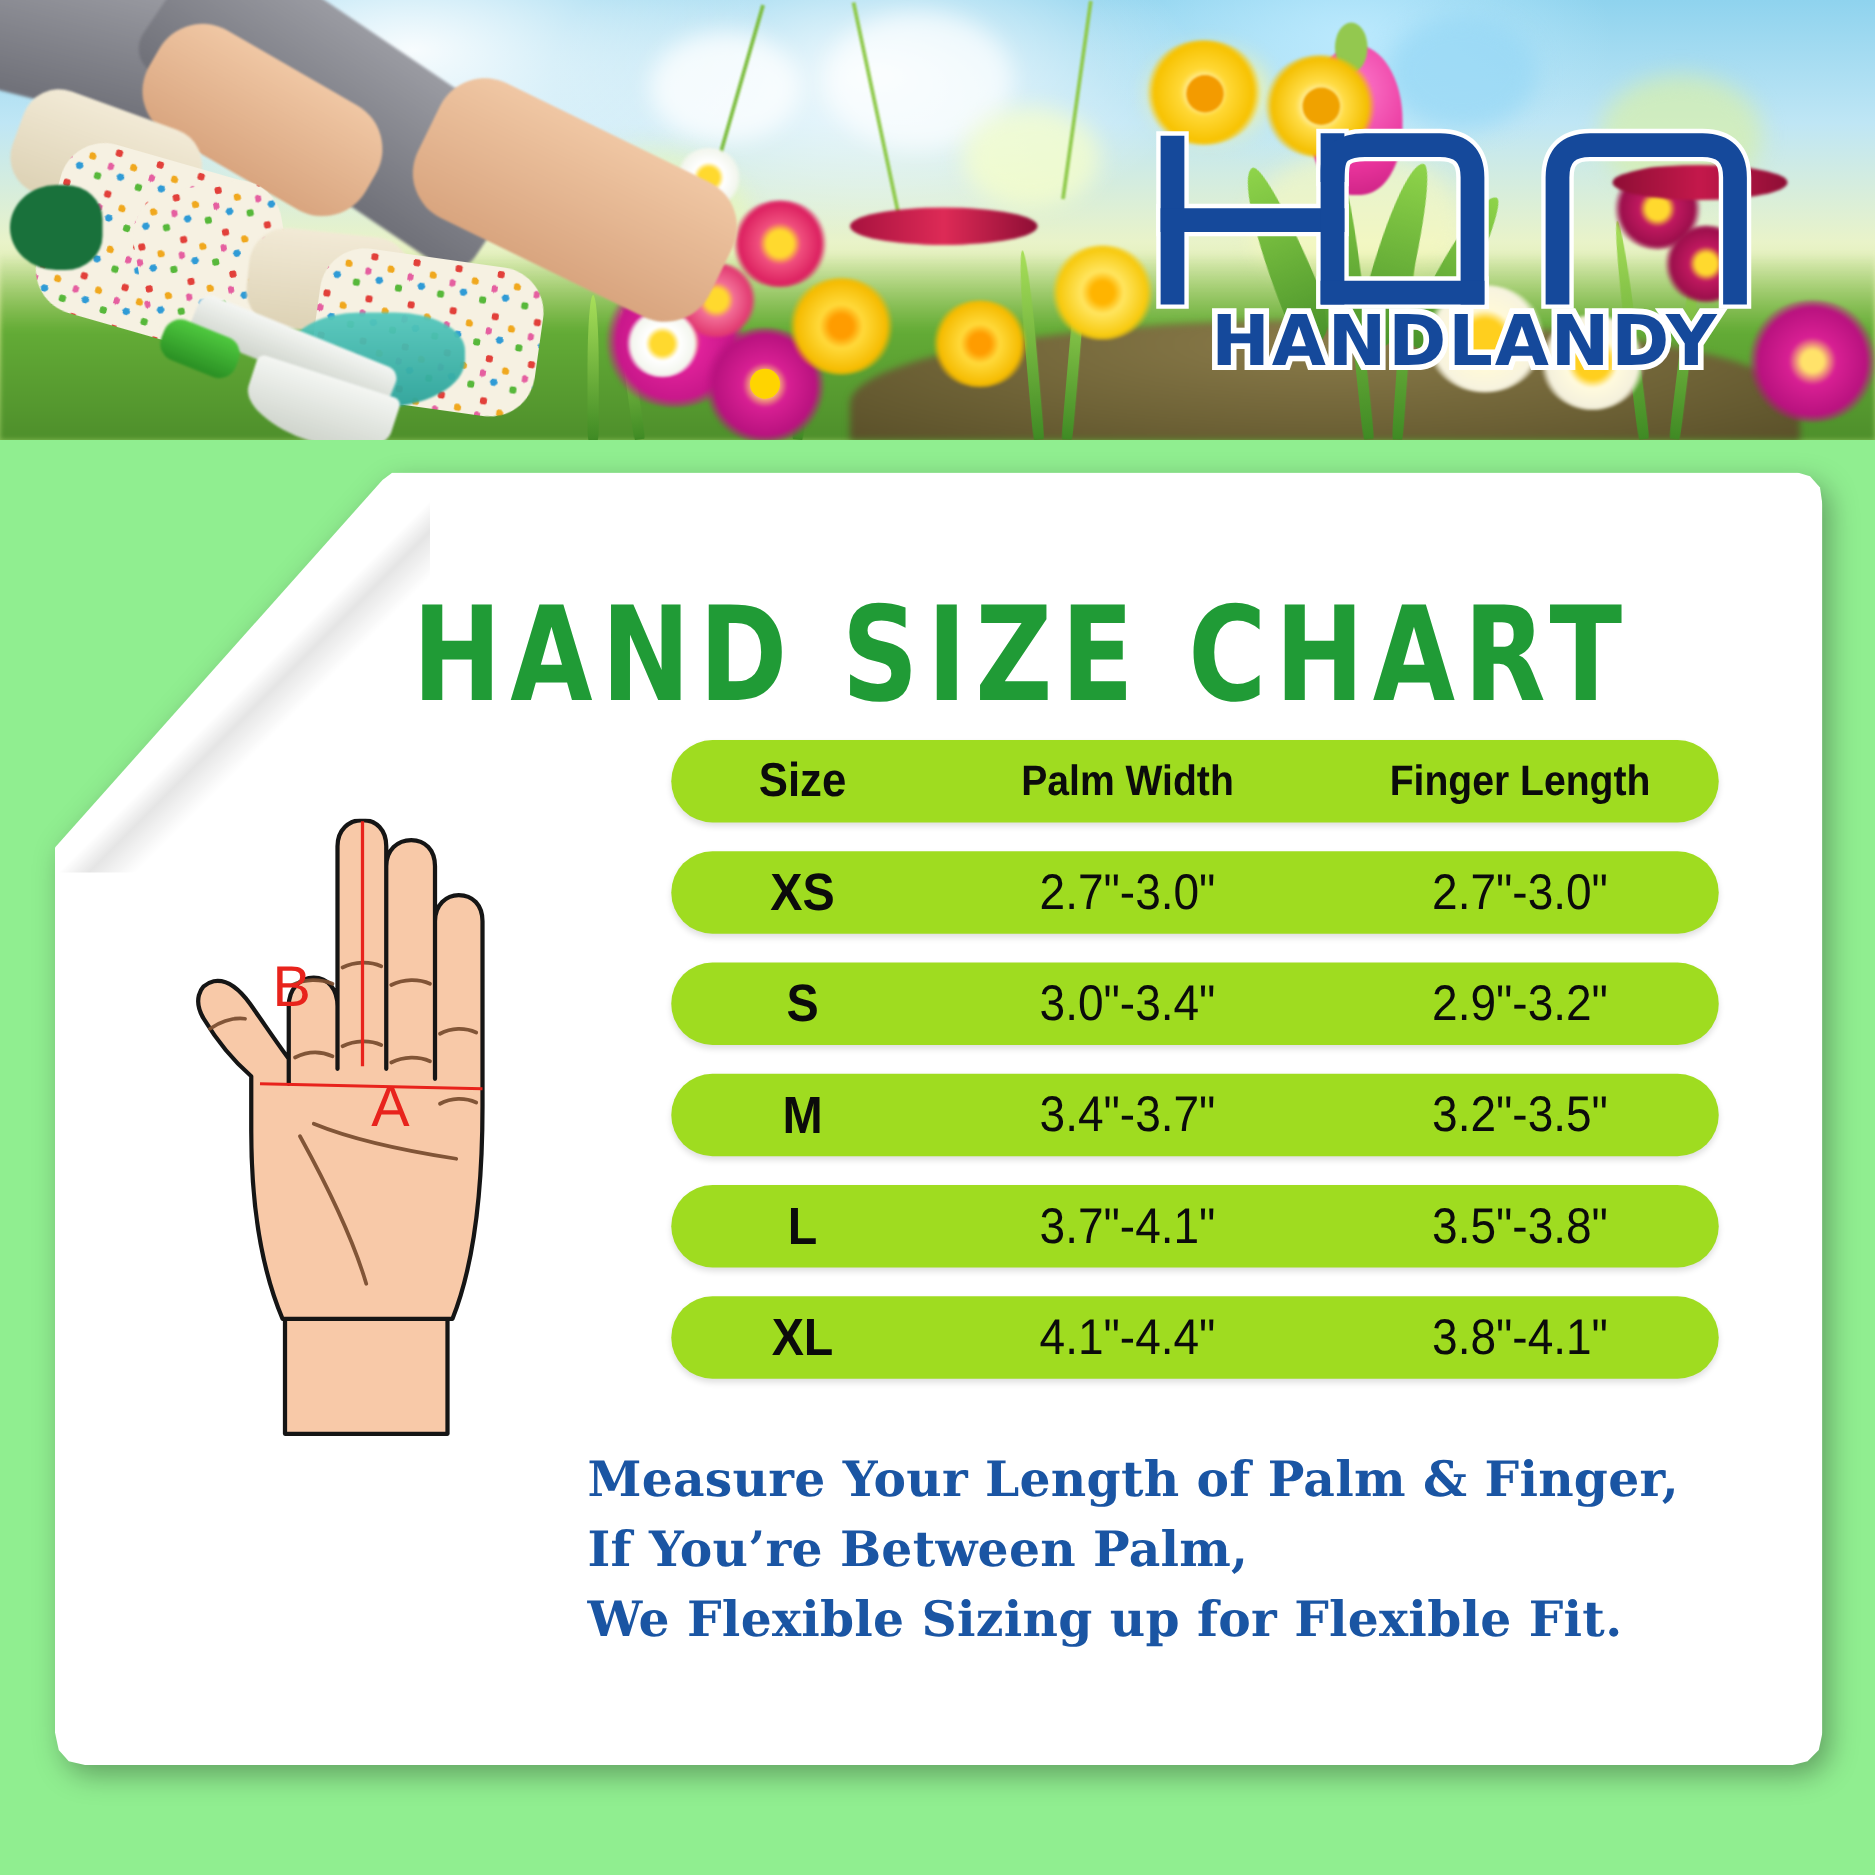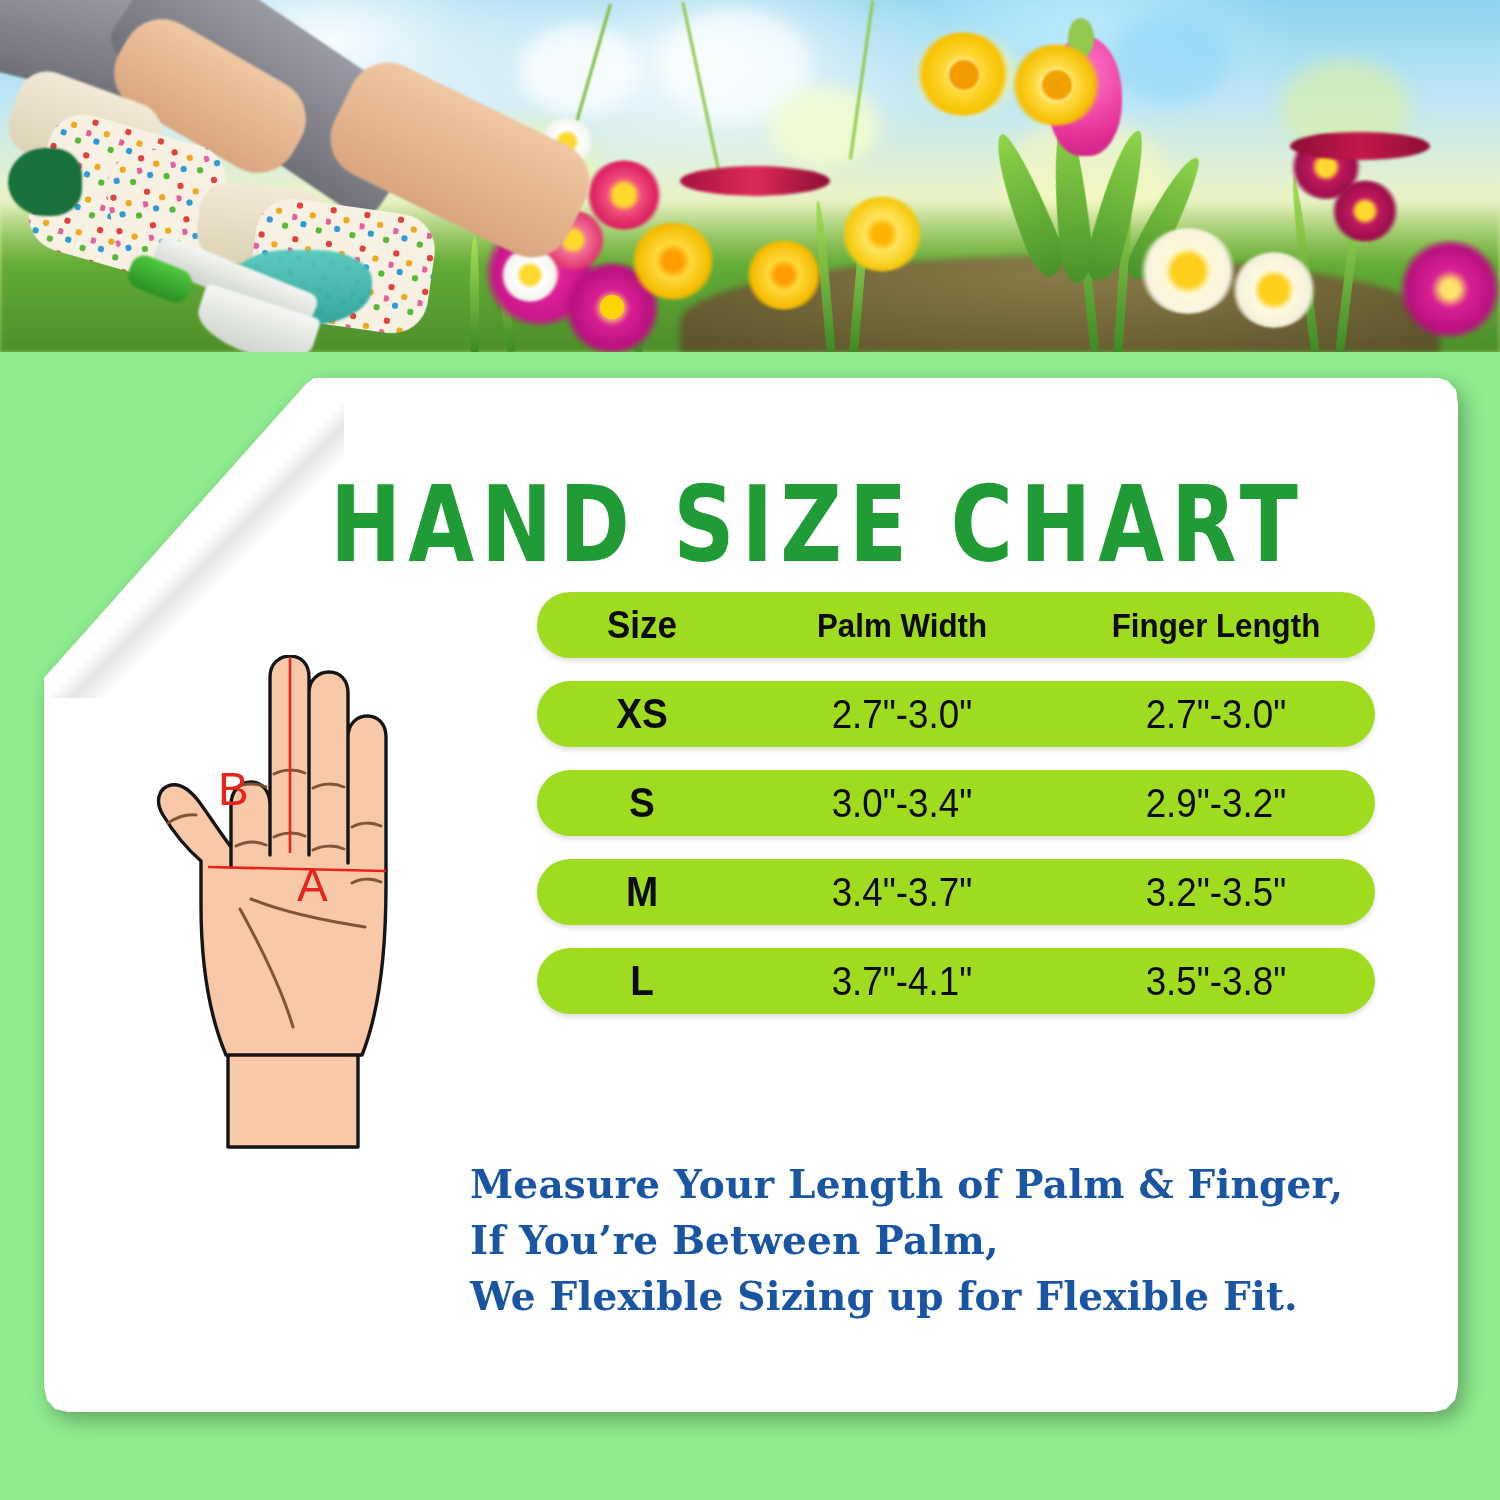--- a/index.html
+++ b/index.html
@@ -309,20 +309,41 @@
 
     <div class="glovecuff" style="left:198px;top:186px;width:130px;height:80px;transform:rotate(6deg);"></div>
     <div class="glovebody" style="left:252px;top:206px;width:180px;height:120px;transform:rotate(8deg);"></div>
     <div style="position:absolute;left:232px;top:250px;width:140px;height:76px;background:linear-gradient(180deg,#55c8bd,#2ba39a);border-radius:40% 40% 50% 50%;filter:blur(1px);opacity:.95;"></div>
 
     <div class="trowel" style="left:150px;top:264px;width:170px;height:34px;transform:rotate(22deg);border-radius:10px;"></div>
     <div class="trowel" style="left:196px;top:300px;width:120px;height:54px;transform:rotate(18deg);border-radius:6px 6px 50% 50%;"></div>
     <div style="position:absolute;left:128px;top:262px;width:64px;height:34px;background:linear-gradient(180deg,#4fc93f,#2a8f23);border-radius:14px;transform:rotate(22deg);filter:blur(.8px);"></div>
   </div>
 
+  <div id="logo">
+    <svg viewBox="0 0 512 200" xmlns="http://www.w3.org/2000/svg" aria-label="HANDLANDY logo">
+      <g fill="none" stroke="#ffffff" stroke-width="26" stroke-linejoin="round" stroke-linecap="square">
+        <path d="M22 22 L22 138"></path>
+        <path d="M22 80 L150 80"></path>
+        <path d="M150 20 L150 138"></path>
+        <path d="M150 40 Q150 20 176 20 L236 20 Q262 20 262 46 L262 138"></path>
+        <path d="M150 138 L262 138"></path>
+        <path d="M330 138 L330 46 Q330 20 356 20 L446 20 Q472 20 472 46 L472 138"></path>
+      </g>
+      <g fill="none" stroke="#15499b" stroke-width="19" stroke-linejoin="round" stroke-linecap="square">
+        <path d="M22 22 L22 138"></path>
+        <path d="M22 80 L150 80"></path>
+        <path d="M150 20 L150 138"></path>
+        <path d="M150 40 Q150 20 176 20 L236 20 Q262 20 262 46 L262 138"></path>
+        <path d="M150 138 L262 138"></path>
+        <path d="M330 138 L330 46 Q330 20 356 20 L446 20 Q472 20 472 46 L472 138"></path>
+      </g>
+      <text x="256" y="196" text-anchor="middle" font-family="DejaVu Sans, sans-serif" font-size="56" font-weight="bold" letter-spacing="1.5" fill="#15499b" stroke="#ffffff" stroke-width="9" paint-order="stroke">HANDLANDY</text>
+    </svg>
+  </div>
 
   <div id="card">
     <div class="sheet"></div>
     <div class="fold"></div>
   </div>
 
   <div id="title">HAND SIZE CHART</div>
 
   <div id="table">
 
@@ -349,20 +370,25 @@
       <div class="cell c-palm">3.4"-3.7"</div>
       <div class="cell c-finger">3.2"-3.5"</div>
     </div>
 
     <div class="row body">
       <div class="cell c-size">L</div>
       <div class="cell c-palm">3.7"-4.1"</div>
       <div class="cell c-finger">3.5"-3.8"</div>
     </div>
 
+    <div class="row body">
+      <div class="cell c-size">XL</div>
+      <div class="cell c-palm">4.1"-4.4"</div>
+      <div class="cell c-finger">3.8"-4.1"</div>
+    </div>
 
   </div>
 
   <div id="hand">
     <svg viewBox="0 0 380 500" xmlns="http://www.w3.org/2000/svg" aria-label="hand measurement diagram">
       <g fill="#f8c9a8" stroke="#151515" stroke-width="3.4" stroke-linejoin="round" stroke-linecap="round">
 
         <path d="M128 396 L128 492 L258 492 L258 396 Z"></path>
 
         <path d="M101 206

